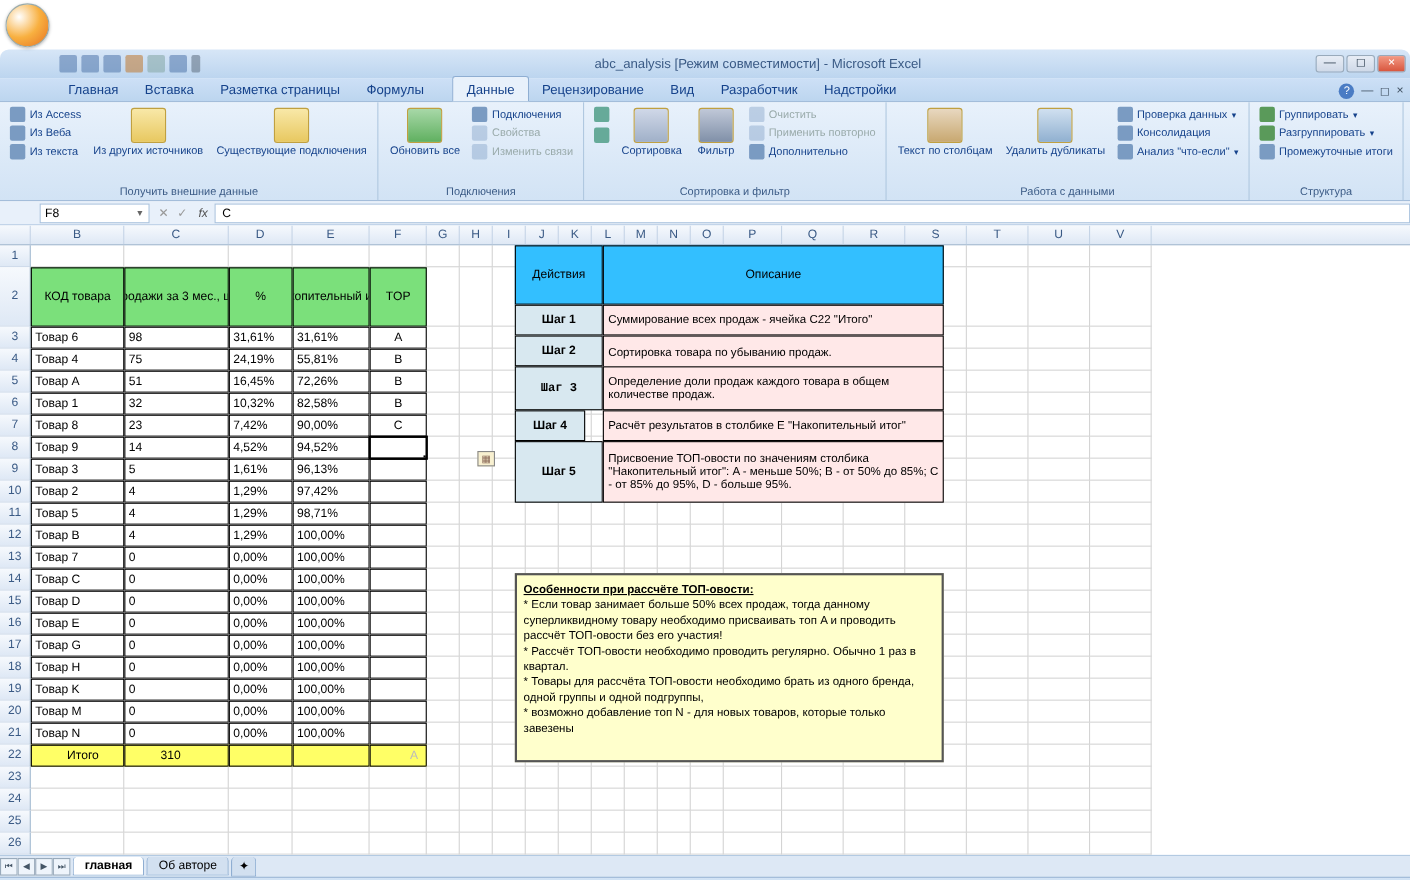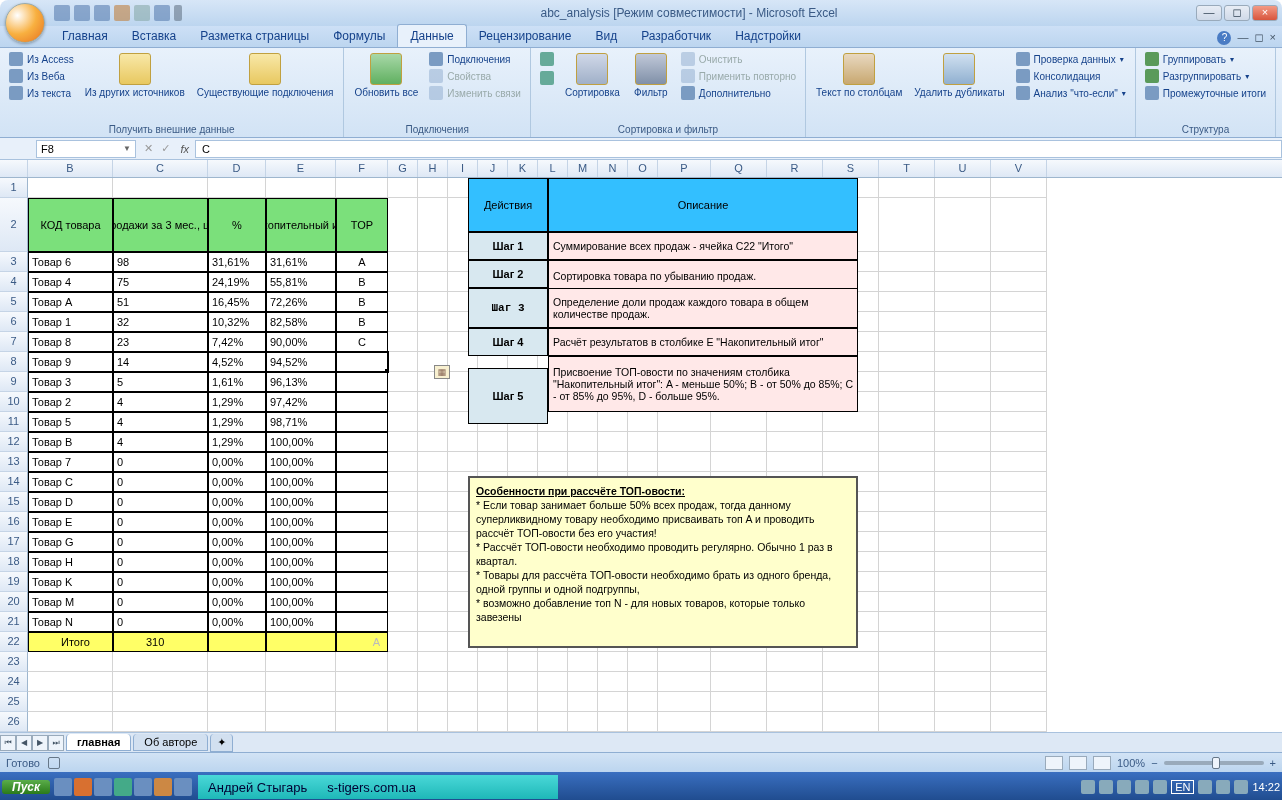--- a/index.html
+++ b/index.html
@@ -1,30 +1,30 @@
 <!DOCTYPE html>
 <html><head>
 <meta charset="utf-8">
 <style>
 * { box-sizing: border-box; margin: 0; padding: 0; font-family: 'Segoe UI', Tahoma, sans-serif; }
 body { background: #fff; font-size: 11px; overflow: hidden; width: 1282px; height: 800px; position: relative; }
 
 
-.titlebar { background: linear-gradient(#d7e6f7,#bcd5ef); height: 26px; display: flex; align-items: center; padding: 0 4px; border-radius: 8px 8px 0 0; }
+.titlebar { background: linear-gradient(#d7e6f7,#bcd5ef); height: 26px; display: flex; align-items: center; padding: 0 4px; border-radius: 8px 8px 0 0; margin-top: 45px; }
 .office-btn { width: 40px; height: 40px; border-radius: 50%; background: radial-gradient(circle at 30% 30%, #fff, #f8b040, #e67020); border: 1px solid #9aa; position: absolute; top: 3px; left: 5px; z-index: 10; box-shadow: 0 1px 3px rgba(0,0,0,0.3); }
 .qat { margin-left: 50px; display: flex; gap: 4px; align-items: center; }
 .qat-item { width: 16px; height: 16px; display: inline-block; background: #5a7fb0; border-radius: 2px; opacity: 0.6; }
 .title-txt { flex: 1; text-align: center; color: #3a5a85; font-size: 12px; }
 .win-ctrls { display: flex; gap: 2px; }
 .win-btn { width: 26px; height: 16px; background: linear-gradient(#e8edf5,#cfd9e8); border: 1px solid #9ab; border-radius: 3px; text-align: center; line-height: 13px; color: #345; }
 
 
 .ribbon-tabs { background: linear-gradient(#cde0f6,#bcd5ef); height: 22px; display: flex; align-items: flex-end; padding-left: 50px; border-bottom: 1px solid #8faed2; }
 .rtab { padding: 4px 12px; color: #15428b; cursor: default; font-size: 12px; }
-.rtab.active { background: #e8f1fb; border: 1px solid #8faed2; border-bottom: none; border-radius: 3px 3px 0 0; }
+.rtab.active { background: #e8f1fb; border: 1px solid #8faed2; border-bottom: none; border-radius: 3px 3px 0 0; margin-left: 14px; }
 .ribbon-help { margin-left: auto; padding: 2px 6px; display: flex; gap: 6px; }
 .help-icon { width: 14px; height: 14px; border-radius: 50%; background: #4a7cc4; color: #fff; text-align: center; line-height: 14px; font-size: 10px; }
 
 
 .ribbon { background: linear-gradient(#e8f1fb,#d2e3f5); height: 90px; display: flex; border-bottom: 1px solid #8faed2; }
 .rgroup { border-right: 1px solid #b0c8e0; padding: 3px 6px 2px; display: flex; flex-direction: column; justify-content: space-between; }
 .rgroup-label { text-align: center; font-size: 10px; color: #3a5a85; padding-top: 2px; }
 .rgroup-body { display: flex; gap: 4px; align-items: flex-start; flex: 1; }
 .rbtn-lg { display: flex; flex-direction: column; align-items: center; padding: 2px 4px; cursor: default; min-width: 46px; }
 .rbtn-lg .ic { width: 32px; height: 32px; background: linear-gradient(#f8e8a8,#e8c860); border: 1px solid #c0a040; border-radius: 3px; margin-bottom: 2px; }
@@ -243,20 +243,21 @@
             <span class="ic-s"></span>
             <span>Консолидация</span>
           </div>
         <div class="rbtn-sm">
             <span class="ic-s"></span>
             <span>Анализ "что-если"</span>
             <span style="font-size:8px">▾</span>
           </div>
       </div>
     </div>
+    <div class="rgroup-label">Работа с данными</div>
   </div>
   <div class="rgroup">
     <div class="rgroup-body">
       <div class="rbtn-stack">
         <div class="rbtn-sm">
             <span class="ic-s" style="background:#5a9a5a"></span>
             <span>Группировать</span>
             <span style="font-size:8px">▾</span>
           </div>
         <div class="rbtn-sm">
@@ -948,23 +949,23 @@
     <div class="ov side-hdr" style="left:520px;top:0;width:310px;height:54px">
         <span>Описание</span>
       </div>
     <div id="steps-ov">
         <div class="ov step-lbl" style="left: 440px; top: 54px; width: 80px; height: 28px;">Шаг 1</div>
         <div class="ov step-desc" style="left: 520px; top: 54px; width: 310px; height: 28px;">Суммирование всех продаж - ячейка С22 "Итого"</div>
         <div class="ov step-lbl" style="left: 440px; top: 82px; width: 80px; height: 28px;">Шаг 2</div>
         <div class="ov step-desc" style="left: 520px; top: 82px; width: 310px; height: 32px;">Сортировка товара по убыванию продаж.</div>
         <div class="ov step-lbl" style="left: 440px; top: 110px; width: 80px; height: 40px; font-family: Liberation Mono, monospace;">Шаг 3</div>
         <div class="ov step-desc" style="left: 520px; top: 110px; width: 310px; height: 40px;">Определение доли продаж каждого товара в общем количестве продаж.</div>
-        <div class="ov step-lbl" style="left: 440px; top: 150px; width: 80px; height: 28px;">Шаг 4</div>
+        <div class="ov step-lbl" style="left: 440px; top: 150px; width: 64px; height: 28px;">Шаг 4</div>
         <div class="ov step-desc" style="left: 520px; top: 150px; width: 310px; height: 28px;">Расчёт результатов в столбике E "Накопительный итог"</div>
-        <div class="ov step-lbl" style="left: 440px; top: 190px; width: 80px; height: 56px;">Шаг 5</div>
+        <div class="ov step-lbl" style="left: 440px; top: 178px; width: 80px; height: 56px;">Шаг 5</div>
         <div class="ov step-desc" style="left: 520px; top: 178px; width: 310px; height: 56px;">Присвоение ТОП-овости по значениям столбика "Накопительный итог": A - меньше 50%; B - от 50% до 85%; C - от 85% до 95%, D - больше 95%.</div>
       </div>
 
     <div class="ov note-box" style="left:440px;top:298px;width:390px;height:172px">
       <u>Особенности при рассчёте ТОП-овости:</u><br>
       <span>* Если товар занимает больше 50% всех продаж, тогда данному суперликвидному товару необходимо присваивать топ A  и проводить рассчёт ТОП-овости без его участия!</span><br>
       <span>* Рассчёт ТОП-овости необходимо проводить регулярно. Обычно 1 раз в квартал.</span><br>
       <span>* Товары для рассчёта ТОП-овости необходимо брать из одного бренда, одной группы и одной подгруппы,</span><br>
       <span>* возможно добавление топ N - для новых товаров, которые только завезены</span>
     </div>

